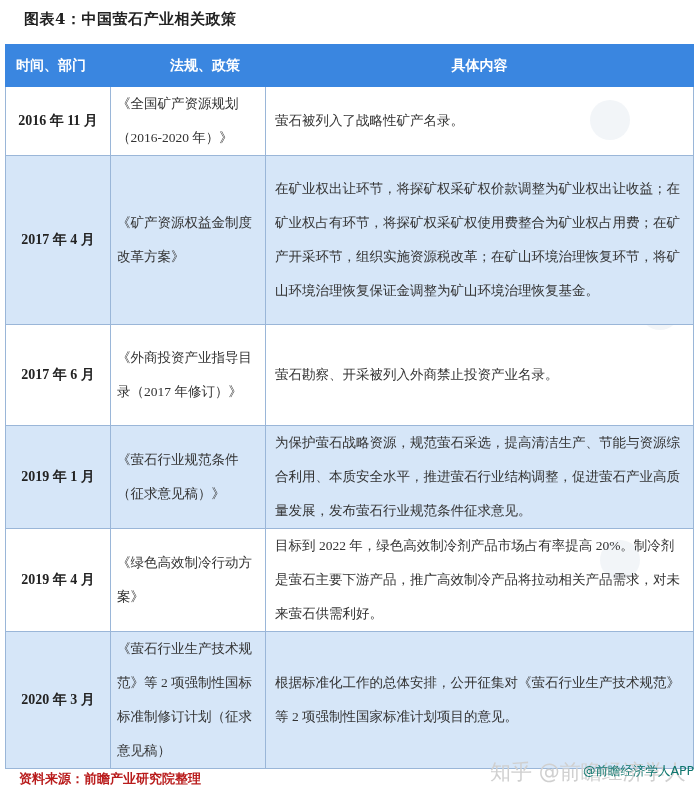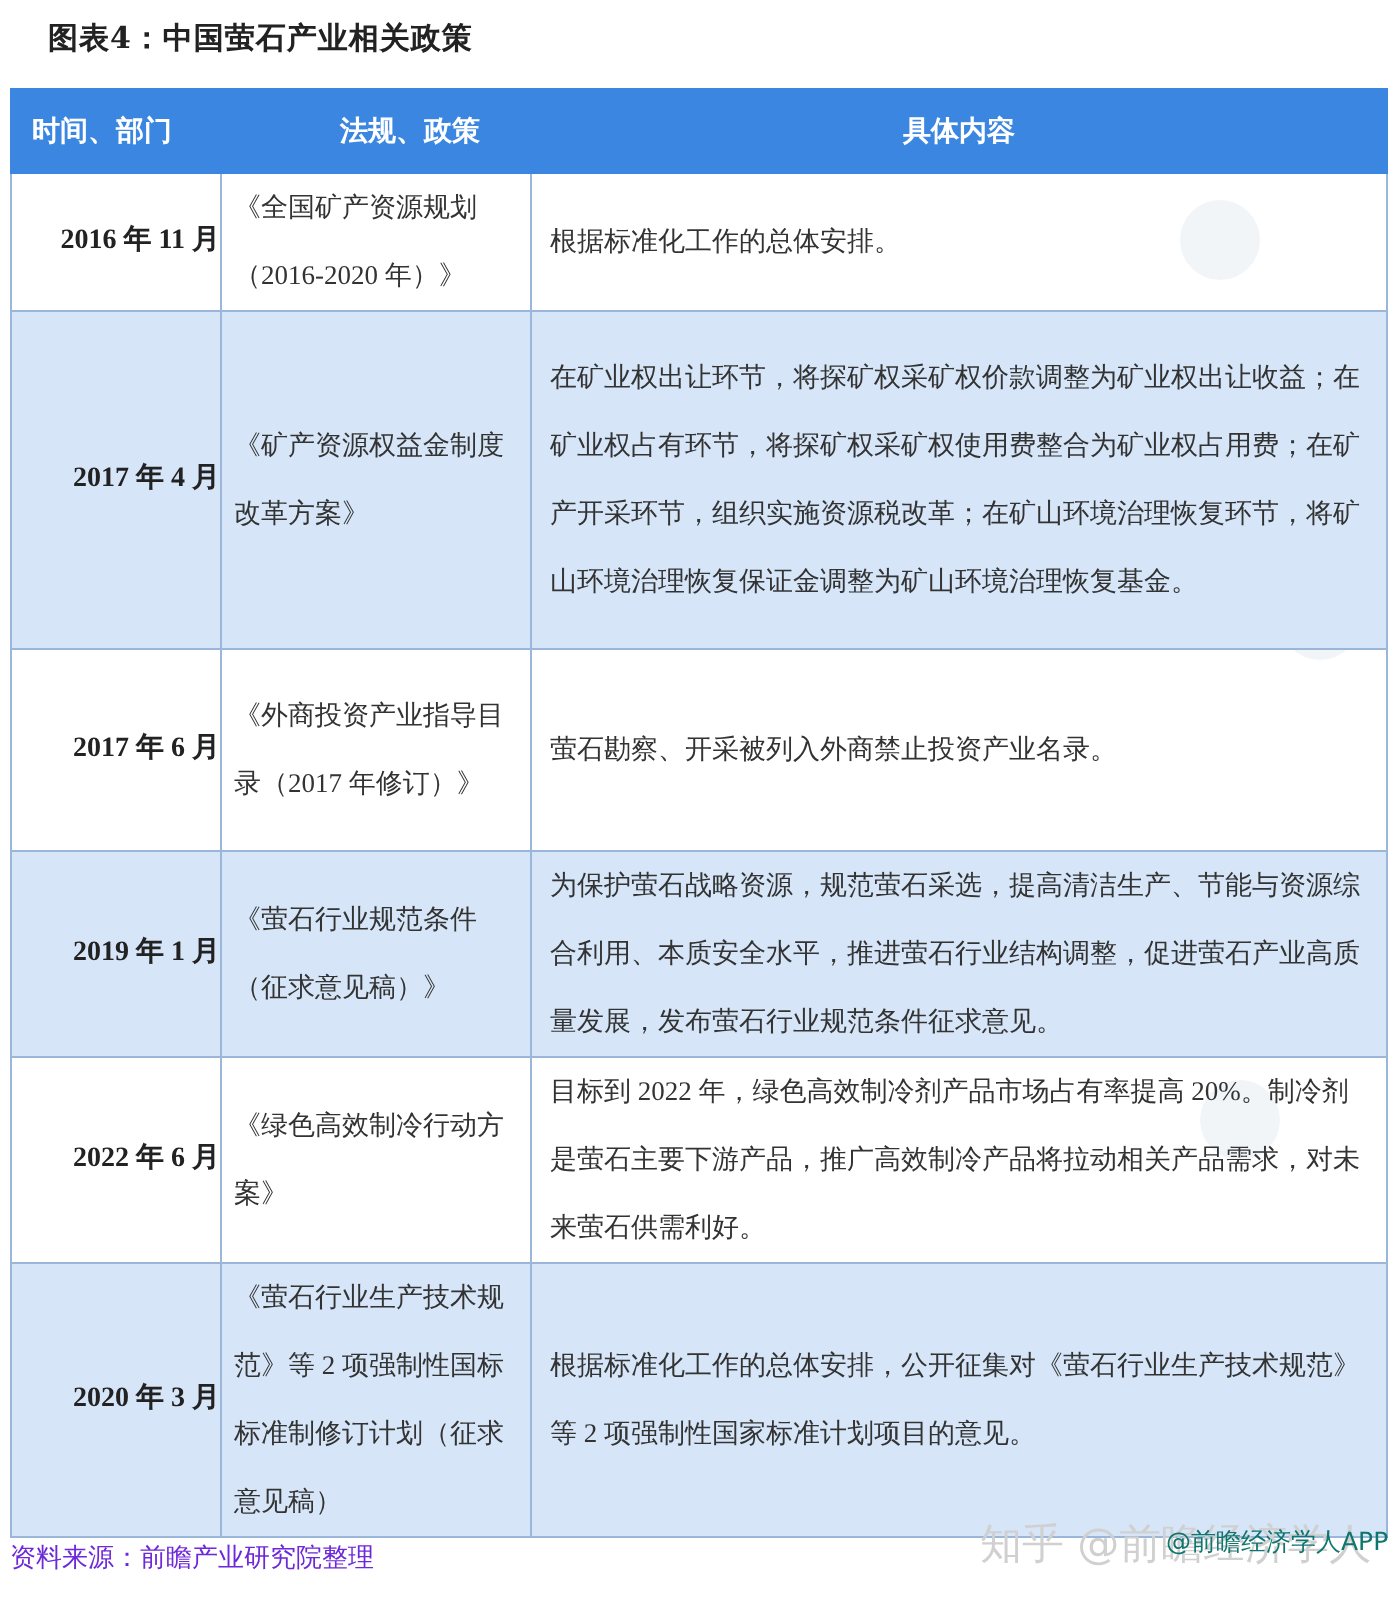--- a/index.html
+++ b/index.html
@@ -11,25 +11,25 @@
                  border-collapse: collapse; table-layout: fixed; }
   table.policy th { background: #3a86e0; color: #ffffff; font-size: 14px; font-weight: bold;
                     height: 41px; padding: 0; font-family: Liberation Mono, monospace;
                     border: 1px solid #3a86e0; margin-left: 15px; }
   table.policy td { border: 1px solid #9ab6d8; padding: 0; font-size: 13.5px; line-height: 34px;
                     font-family: Liberation Serif, serif; color: #333; }
   table.policy tr.shaded td { background: #d6e6f8; }
   th.c1 { text-align: left; padding-left: 10px !important; }
   th.c2 { text-align: center; padding-left: 34px !important; }
   th.c3 { }
-  td.date { font-weight: bold; text-align: right; font-family: Liberation Mono, monospace; font-size: 14px !important; color: #222 !important; }
+  td.date { font-weight: bold; text-align: center; font-family: Liberation Mono, monospace; font-size: 14px !important; color: #222 !important; }
   td.law { padding-left: 6px !important; padding-right: 4px !important; }
   td.content { padding-left: 9px !important; padding-right: 8px !important; }
-  .footer-src { position: absolute; left: 5px; top: 770px; font-size: 13px; color: #6d28d9;
-                font-family: "DejaVu Sans", sans-serif; }
+  .footer-src { position: absolute; left: 19px; top: 770px; font-size: 13px; color: #b91c1c;
+                font-family: "DejaVu Sans", sans-serif; font-weight: bold; }
   .wm-zhihu { position: absolute; left: 490px; top: 758px; font-size: 21px; color: #d0d0d0;
               font-family: "DejaVu Sans", sans-serif; }
   .wm-app { position: absolute; left: 583px; top: 763px; font-size: 12.5px; color: #0f766e;
             font-family: "DejaVu Sans", sans-serif; }
   .logo-wm { position: absolute; width: 40px; height: 40px; border-radius: 50%;
              background: #e9eef4; opacity: 0.6; }
 </style>
 </head>
 <body>
 
@@ -50,39 +50,39 @@
     <tr>
       <th class="c1">时间、部门</th>
       <th class="c2">法规、政策</th>
       <th class="c3">具体内容</th>
     </tr>
   </thead>
   <tbody>
     <tr style="height:64px;">
       <td class="date">2016 年 11 月</td>
       <td class="law">《全国矿产资源规划（2016-2020 年）》</td>
-      <td class="content">根据标准化工作的总体安排。</td>
+      <td class="content">萤石被列入了战略性矿产名录。</td>
     </tr>
     <tr class="shaded" style="height:169px;">
       <td class="date">2017 年 4 月</td>
       <td class="law">《矿产资源权益金制度改革方案》</td>
       <td class="content">在矿业权出让环节，将探矿权采矿权价款调整为矿业权出让收益；在矿业权占有环节，将探矿权采矿权使用费整合为矿业权占用费；在矿产开采环节，组织实施资源税改革；在矿山环境治理恢复环节，将矿山环境治理恢复保证金调整为矿山环境治理恢复基金。</td>
     </tr>
     <tr style="height:101px;">
       <td class="date">2017 年 6 月</td>
       <td class="law">《外商投资产业指导目录（2017 年修订）》</td>
       <td class="content">萤石勘察、开采被列入外商禁止投资产业名录。</td>
     </tr>
     <tr class="shaded" style="height:102px;">
       <td class="date">2019 年 1 月</td>
       <td class="law">《萤石行业规范条件（征求意见稿）》</td>
       <td class="content">为保护萤石战略资源，规范萤石采选，提高清洁生产、节能与资源综合利用、本质安全水平，推进萤石行业结构调整，促进萤石产业高质量发展，发布萤石行业规范条件征求意见。</td>
     </tr>
     <tr style="height:101px;">
-      <td class="date">2022 年 6 月</td>
+      <td class="date">2019 年 4 月</td>
       <td class="law">《绿色高效制冷行动方案》</td>
       <td class="content">目标到 2022 年，绿色高效制冷剂产品市场占有率提高 20%。制冷剂是萤石主要下游产品，推广高效制冷产品将拉动相关产品需求，对未来萤石供需利好。</td>
     </tr>
     <tr class="shaded" style="height:134px;">
       <td class="date">2020 年 3 月</td>
       <td class="law">《萤石行业生产技术规范》等 2 项强制性国标标准制修订计划（征求意见稿）</td>
       <td class="content">根据标准化工作的总体安排，公开征集对《萤石行业生产技术规范》等 2 项强制性国家标准计划项目的意见。</td>
     </tr>
   </tbody>
 </table>

